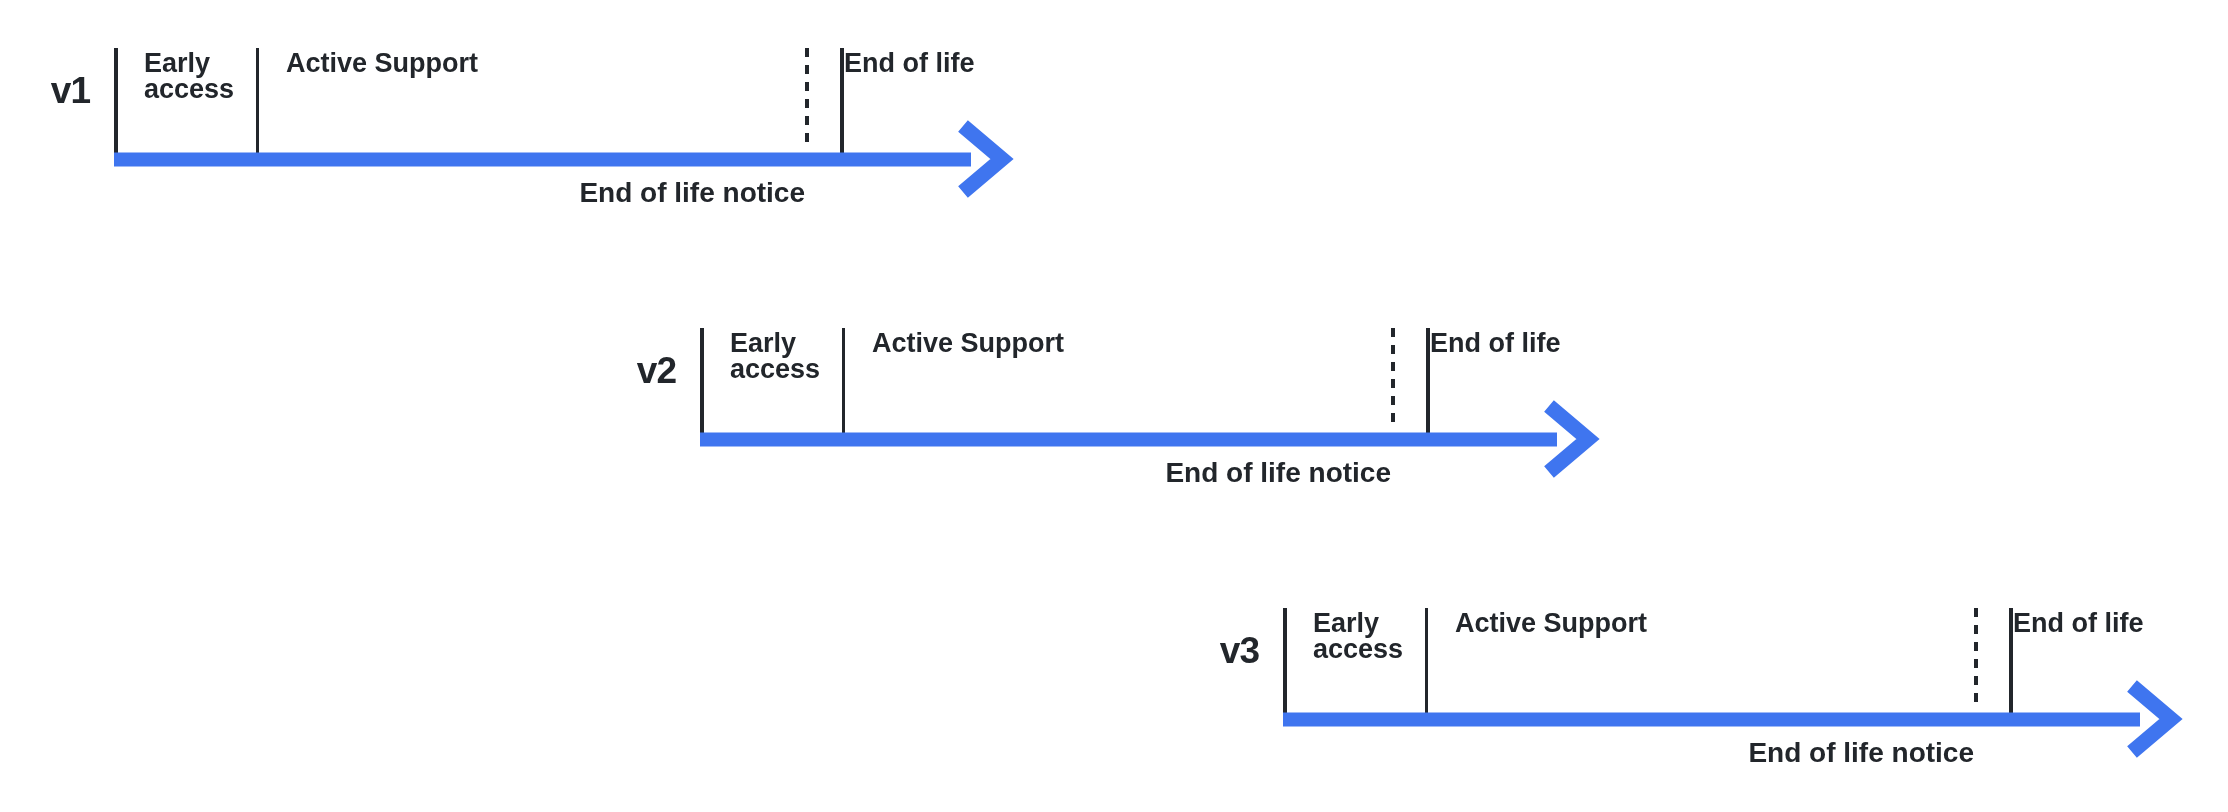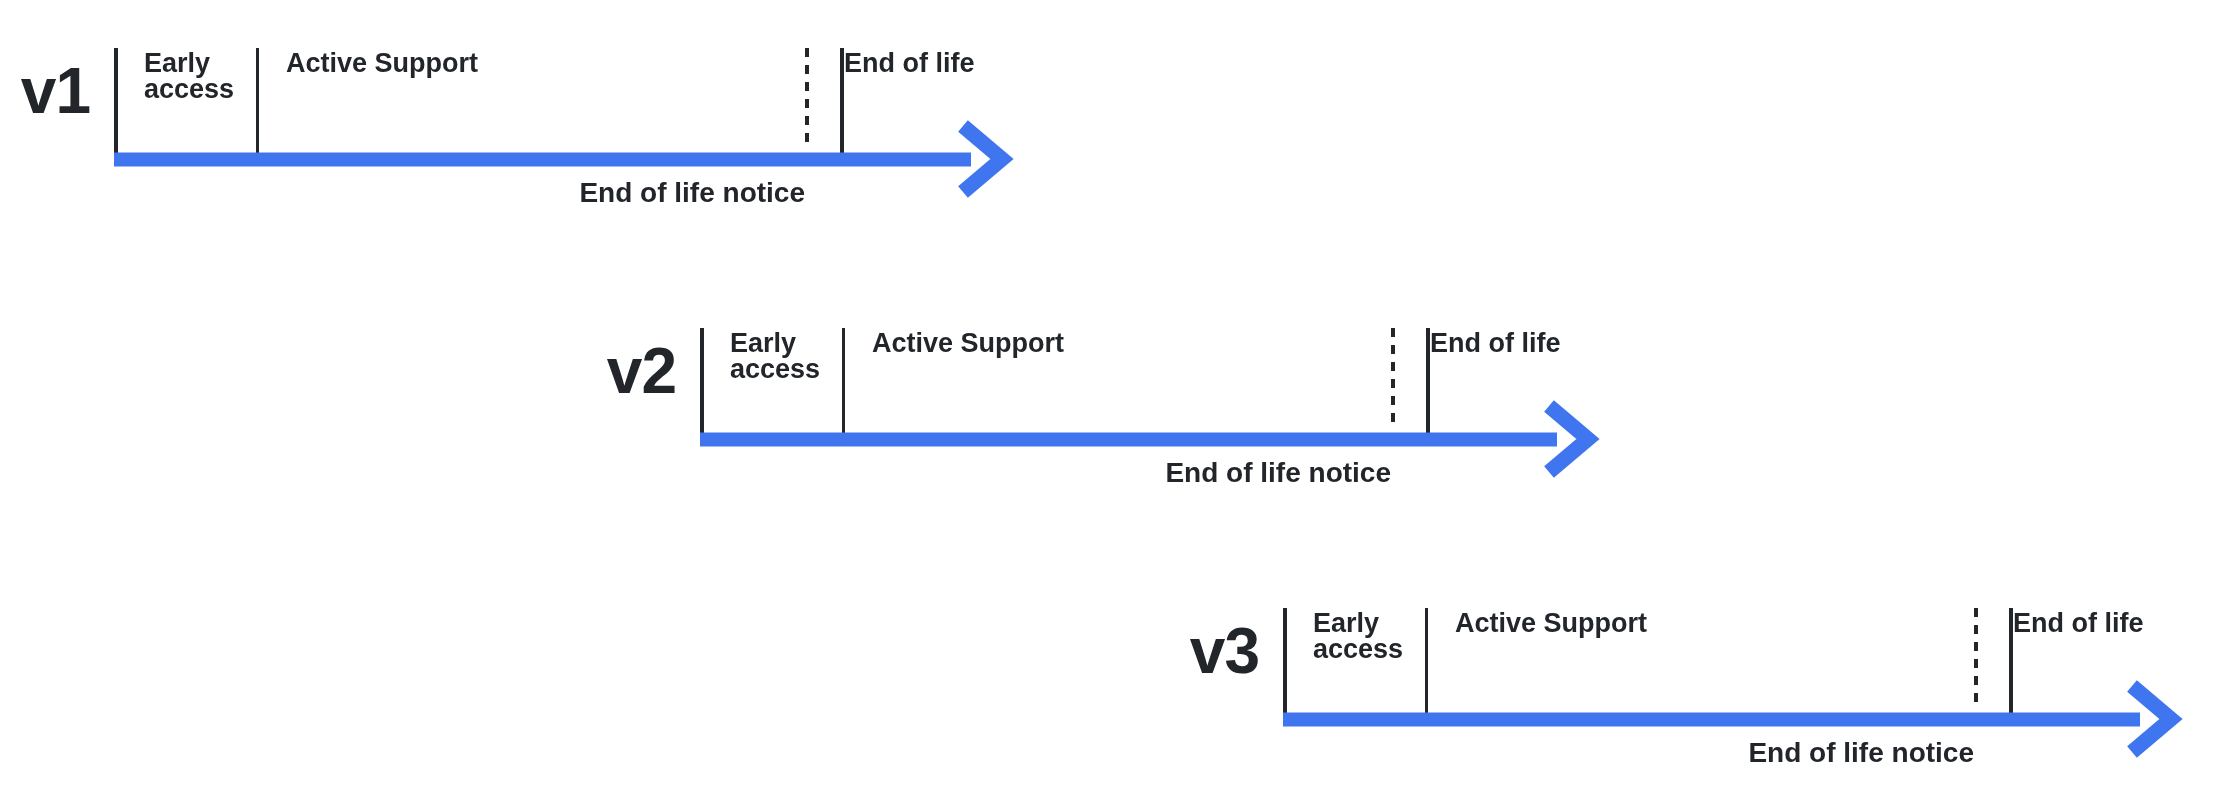--- a/index.html
+++ b/index.html
@@ -19,21 +19,21 @@
     overflow: visible;
   }
   .timeline.v1 { left: 116px;  top: 48px; }
   .timeline.v2 { left: 702px;  top: 328px; }
   .timeline.v3 { left: 1285px; top: 608px; }
 
   .vlabel {
     position: absolute;
     right: 26px;
     top: 19px;
-    font-size: 64px;
+    font-size: 37px;
     font-weight: bold;
     line-height: 48px;
     white-space: nowrap;
     letter-spacing: -1px;
   }
   .tick {
     position: absolute;
     top: 0;
     width: 3.5px;
     height: 104.5px;

